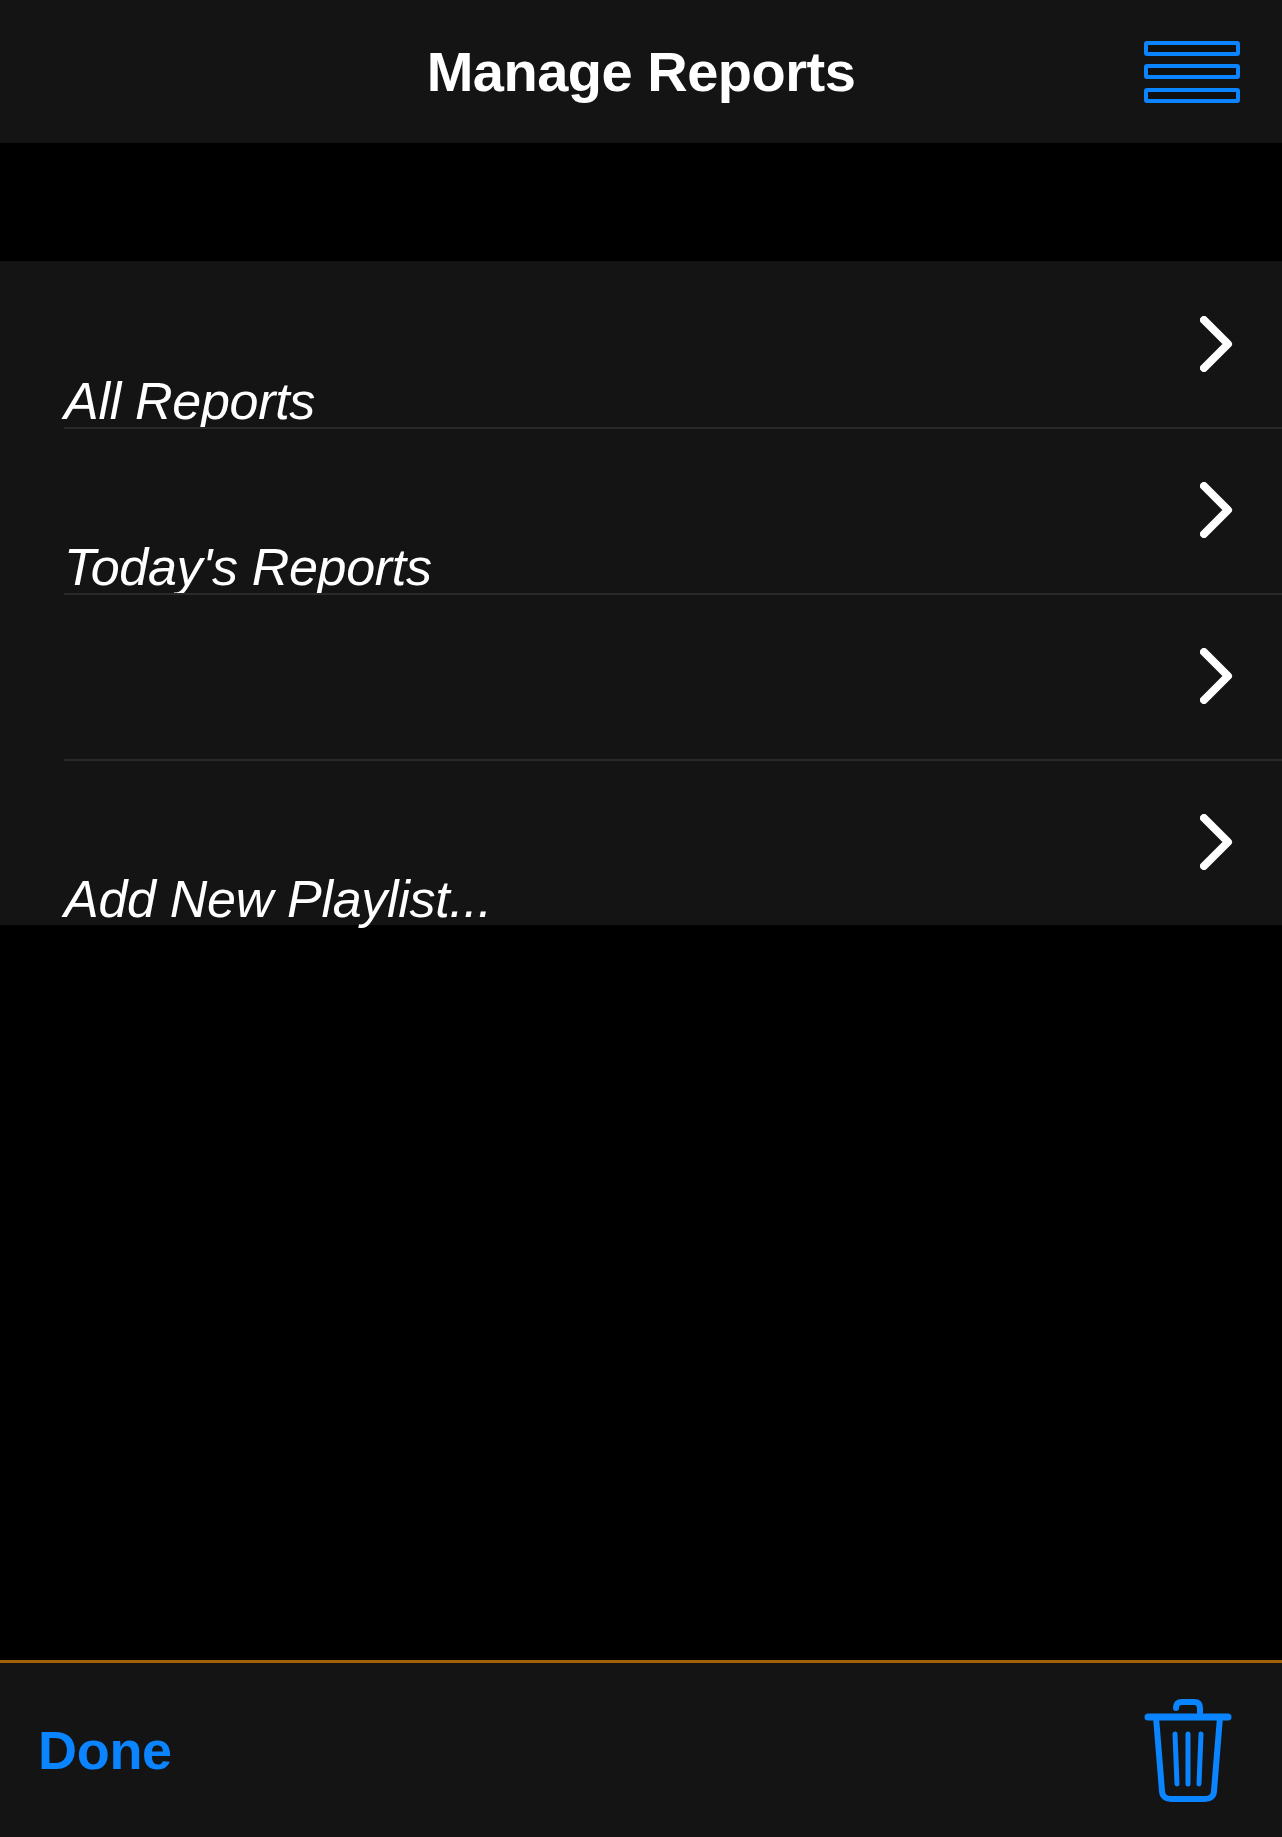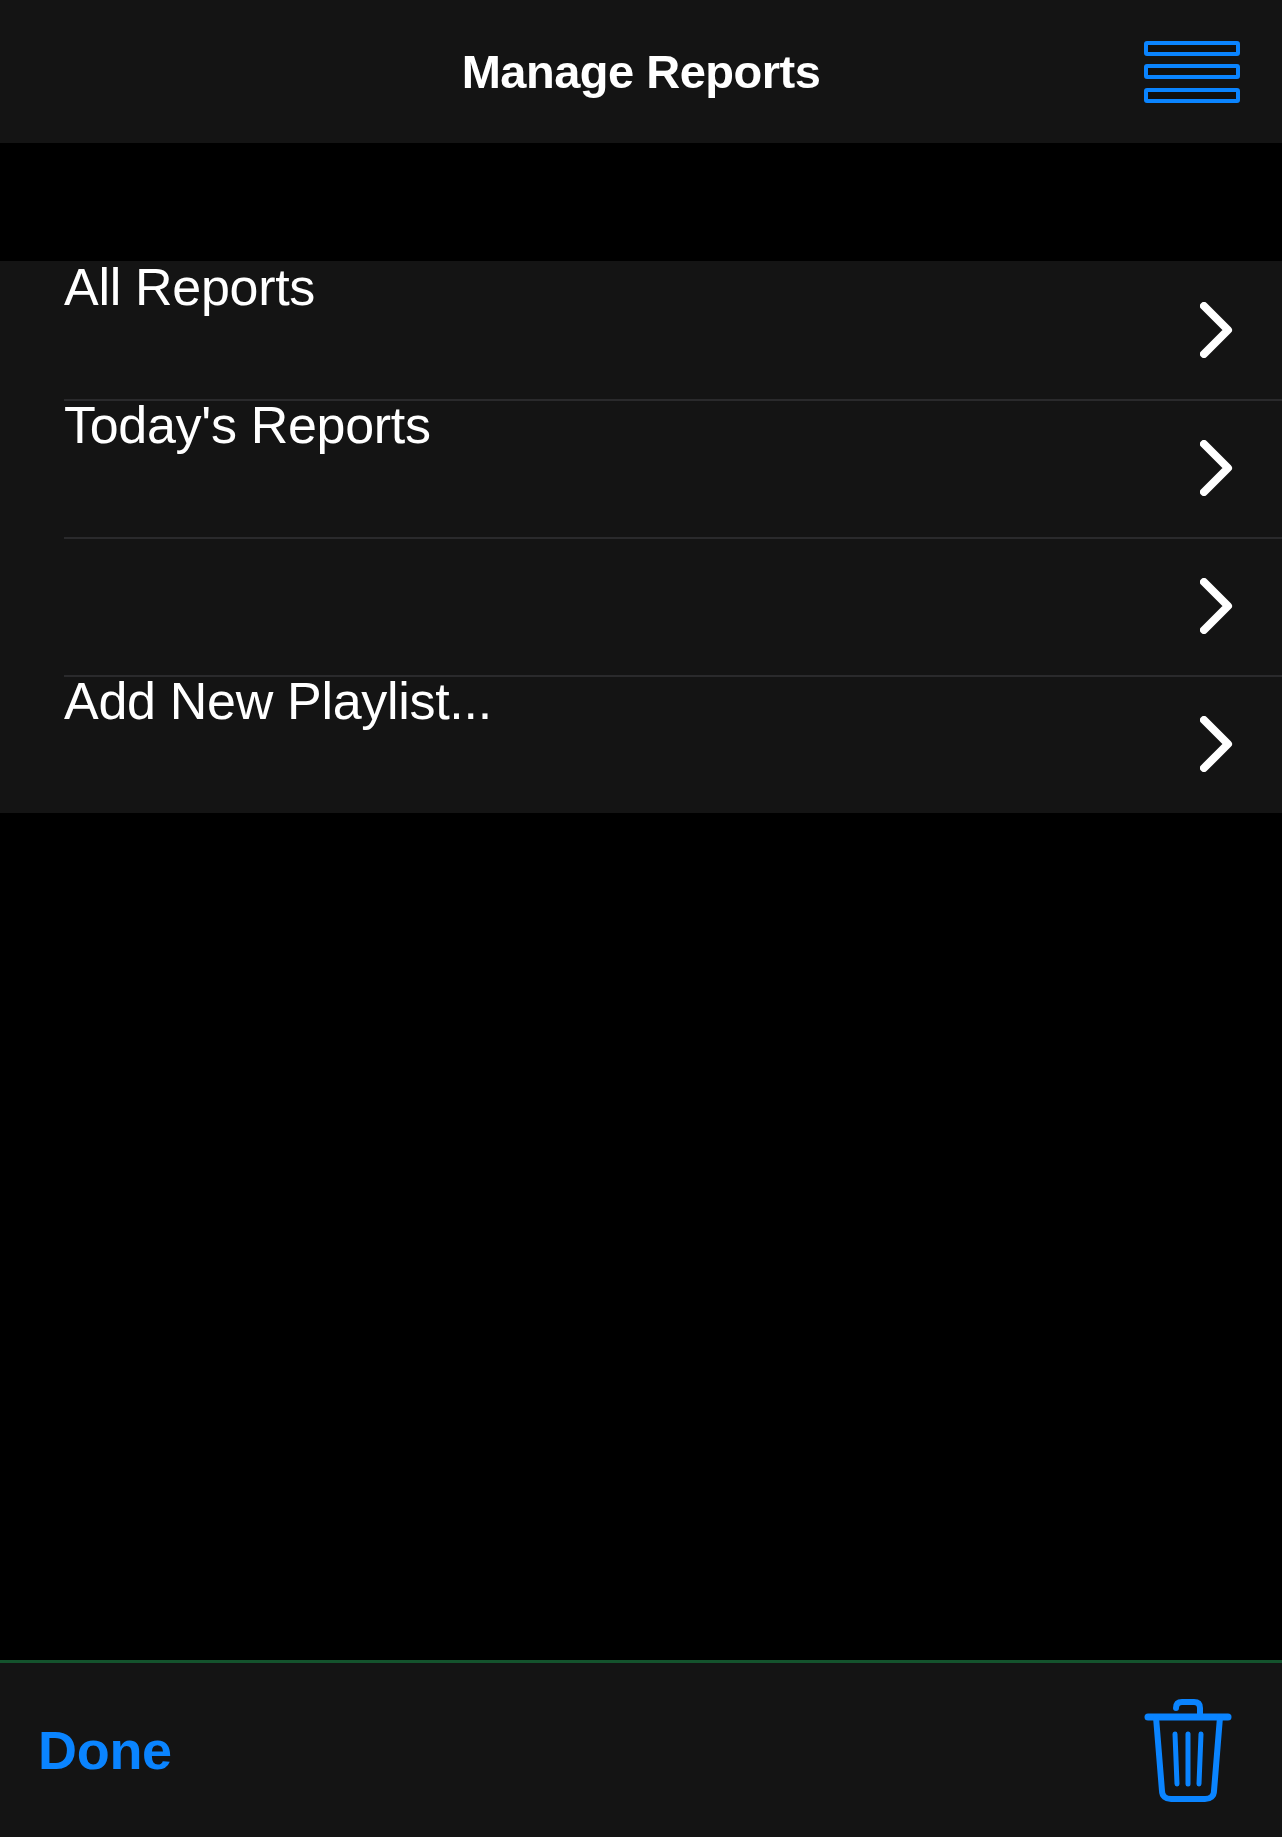--- a/index.html
+++ b/index.html
@@ -26,21 +26,21 @@
     position: relative;
     height: 143px;
     flex: 0 0 143px;
     background: #141414;
     display: flex;
     align-items: center;
     justify-content: center;
   }
   #navbar-title {
     color: #ffffff;
-    font-size: 47px;
+    font-size: 56px;
     font-weight: bold;
     letter-spacing: -0.5px;
     line-height: 1;
   }
   #menu-button {
     position: absolute;
     right: 42px;
     top: 50%;
     transform: translateY(-50%);
     width: 96px;
@@ -74,25 +74,26 @@
   #gap-mid { height: 74px; }
 
   
   .section {
     background: #141414;
     width: 100%;
   }
 
   .row {
     position: relative;
-    height: 138px;
-    display: flex;
-    align-items: flex-start;
-    background: #141414;
-    cursor: pointer;
+    height: 166px;
+    display: flex;
+    align-items: flex-end;
+    background: #141414;
+    cursor: pointer;
+    font-style: italic;
   }
   .row + .row::before {
     content: "";
     position: absolute;
     left: 64px;
     right: 0;
     top: 0;
     height: 2px;
     background: #2a2a2c;
   }
@@ -140,21 +141,21 @@
     border: none;
     background: #0a84ff;
   }
   .check-circle.on svg { display: block; }
 
   
   #toolbar {
     flex: 0 0 177px;
     height: 177px;
     background: #141414;
-    border-top: 3px solid #14532d;
+    border-top: 3px solid #a16207;
     position: relative;
     display: flex;
     align-items: center;
   }
   #done-button {
     color: #0a84ff;
     font-size: 54px;
     font-weight: bold;
     letter-spacing: -0.3px;
     margin-left: 38px;

